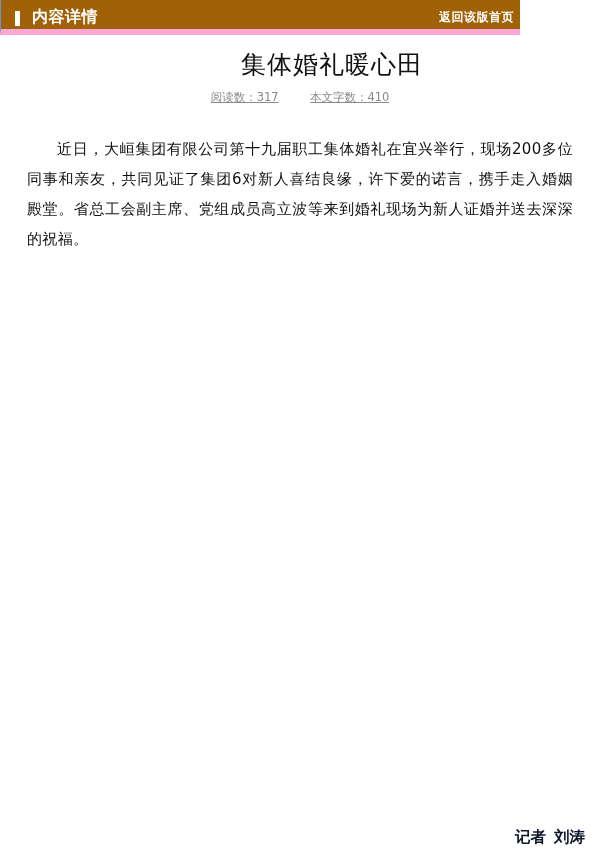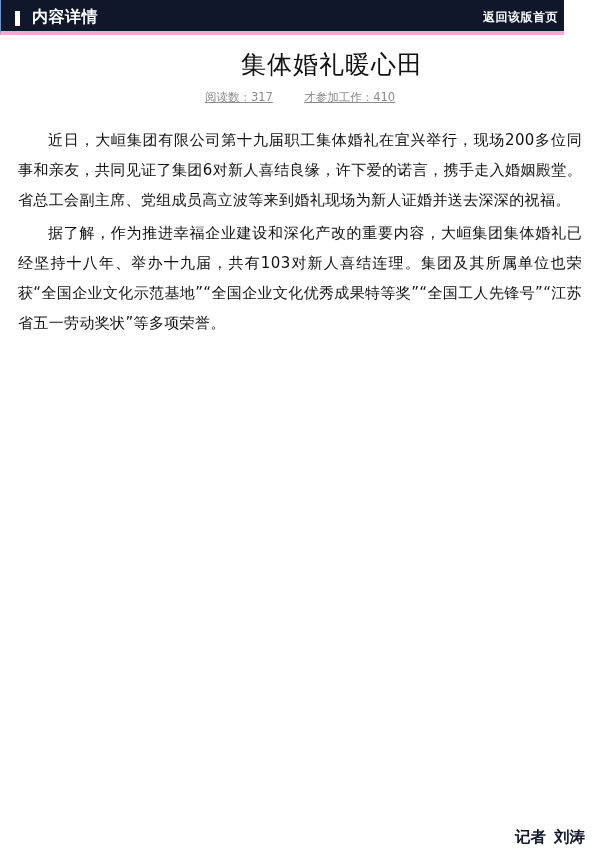--- a/index.html
+++ b/index.html
@@ -8,24 +8,24 @@
       height: 854px;
       background: #ffffff;
       font-family: "DejaVu Sans", "Liberation Sans", sans-serif;
       color: #111111;
       overflow: hidden;
       position: relative;
     }
     .topbar {
       position: absolute;
       left: 0; top: 0;
-      width: 564px;
+      width: 520px;
       height: 35px;
-      background: #0f172a;
-      border-bottom: 4px solid #f9a8d4;
+      background: #a16207;
+      border-bottom: 6px solid #f9a8d4;
       box-sizing: border-box;
       border-left: 1px solid #6a96cf;
     }
     .topbar .marker {
       position: absolute;
       left: 14px; top: 11px;
       width: 5px; height: 15px;
       background: #ffffff;
     }
     .topbar .title {
@@ -73,21 +73,21 @@
     .article {
       position: absolute;
       left: 15px; top: 122px;
       width: 570px;
       font-size: 15px;
       line-height: 30px;
       color: #111111;
       text-align: justify;
     }
     .article p {
-      margin: 3px;
+      margin: 12px;
       text-indent: 2em;
       letter-spacing: 0.35px;
     }
     .byline {
       position: absolute;
       right: 15px; top: 826px;
       font-size: 15.5px;
       font-weight: bold;
       color: #0f172a;
       line-height: 22px;
@@ -101,23 +101,22 @@
   <span class="marker"></span>
   <span class="title">内容详情</span>
   <a class="back-link">返回该版首页</a>
 </div>
 
 <div class="headline">集体婚礼暖心田</div>
 
 <div class="meta">
   <span>阅读数：</span><span>317</span>
   <span class="gap"></span>
-  <span>才参加工作：</span><span>410</span>
+  <span>本文字数：</span><span>410</span>
 </div>
 
 <div class="article">
   <p>近日，大峘集团有限公司第十九届职工集体婚礼在宜兴举行，现场200多位同事和亲友，共同见证了集团6对新人喜结良缘，许下爱的诺言，携手走入婚姻殿堂。省总工会副主席、党组成员高立波等来到婚礼现场为新人证婚并送去深深的祝福。</p>
-  <p>据了解，作为推进幸福企业建设和深化产改的重要内容，大峘集团集体婚礼已经坚持十八年、举办十九届，共有103对新人喜结连理。集团及其所属单位也荣获“全国企业文化示范基地”“全国企业文化优秀成果特等奖”“全国工人先锋号”“江苏省五一劳动奖状”等多项荣誉。</p>
 </div>
 
 <div class="byline">
   <span>记者</span><span class="sp"></span><span>刘涛</span>
 </div>
 
 </body></html>

